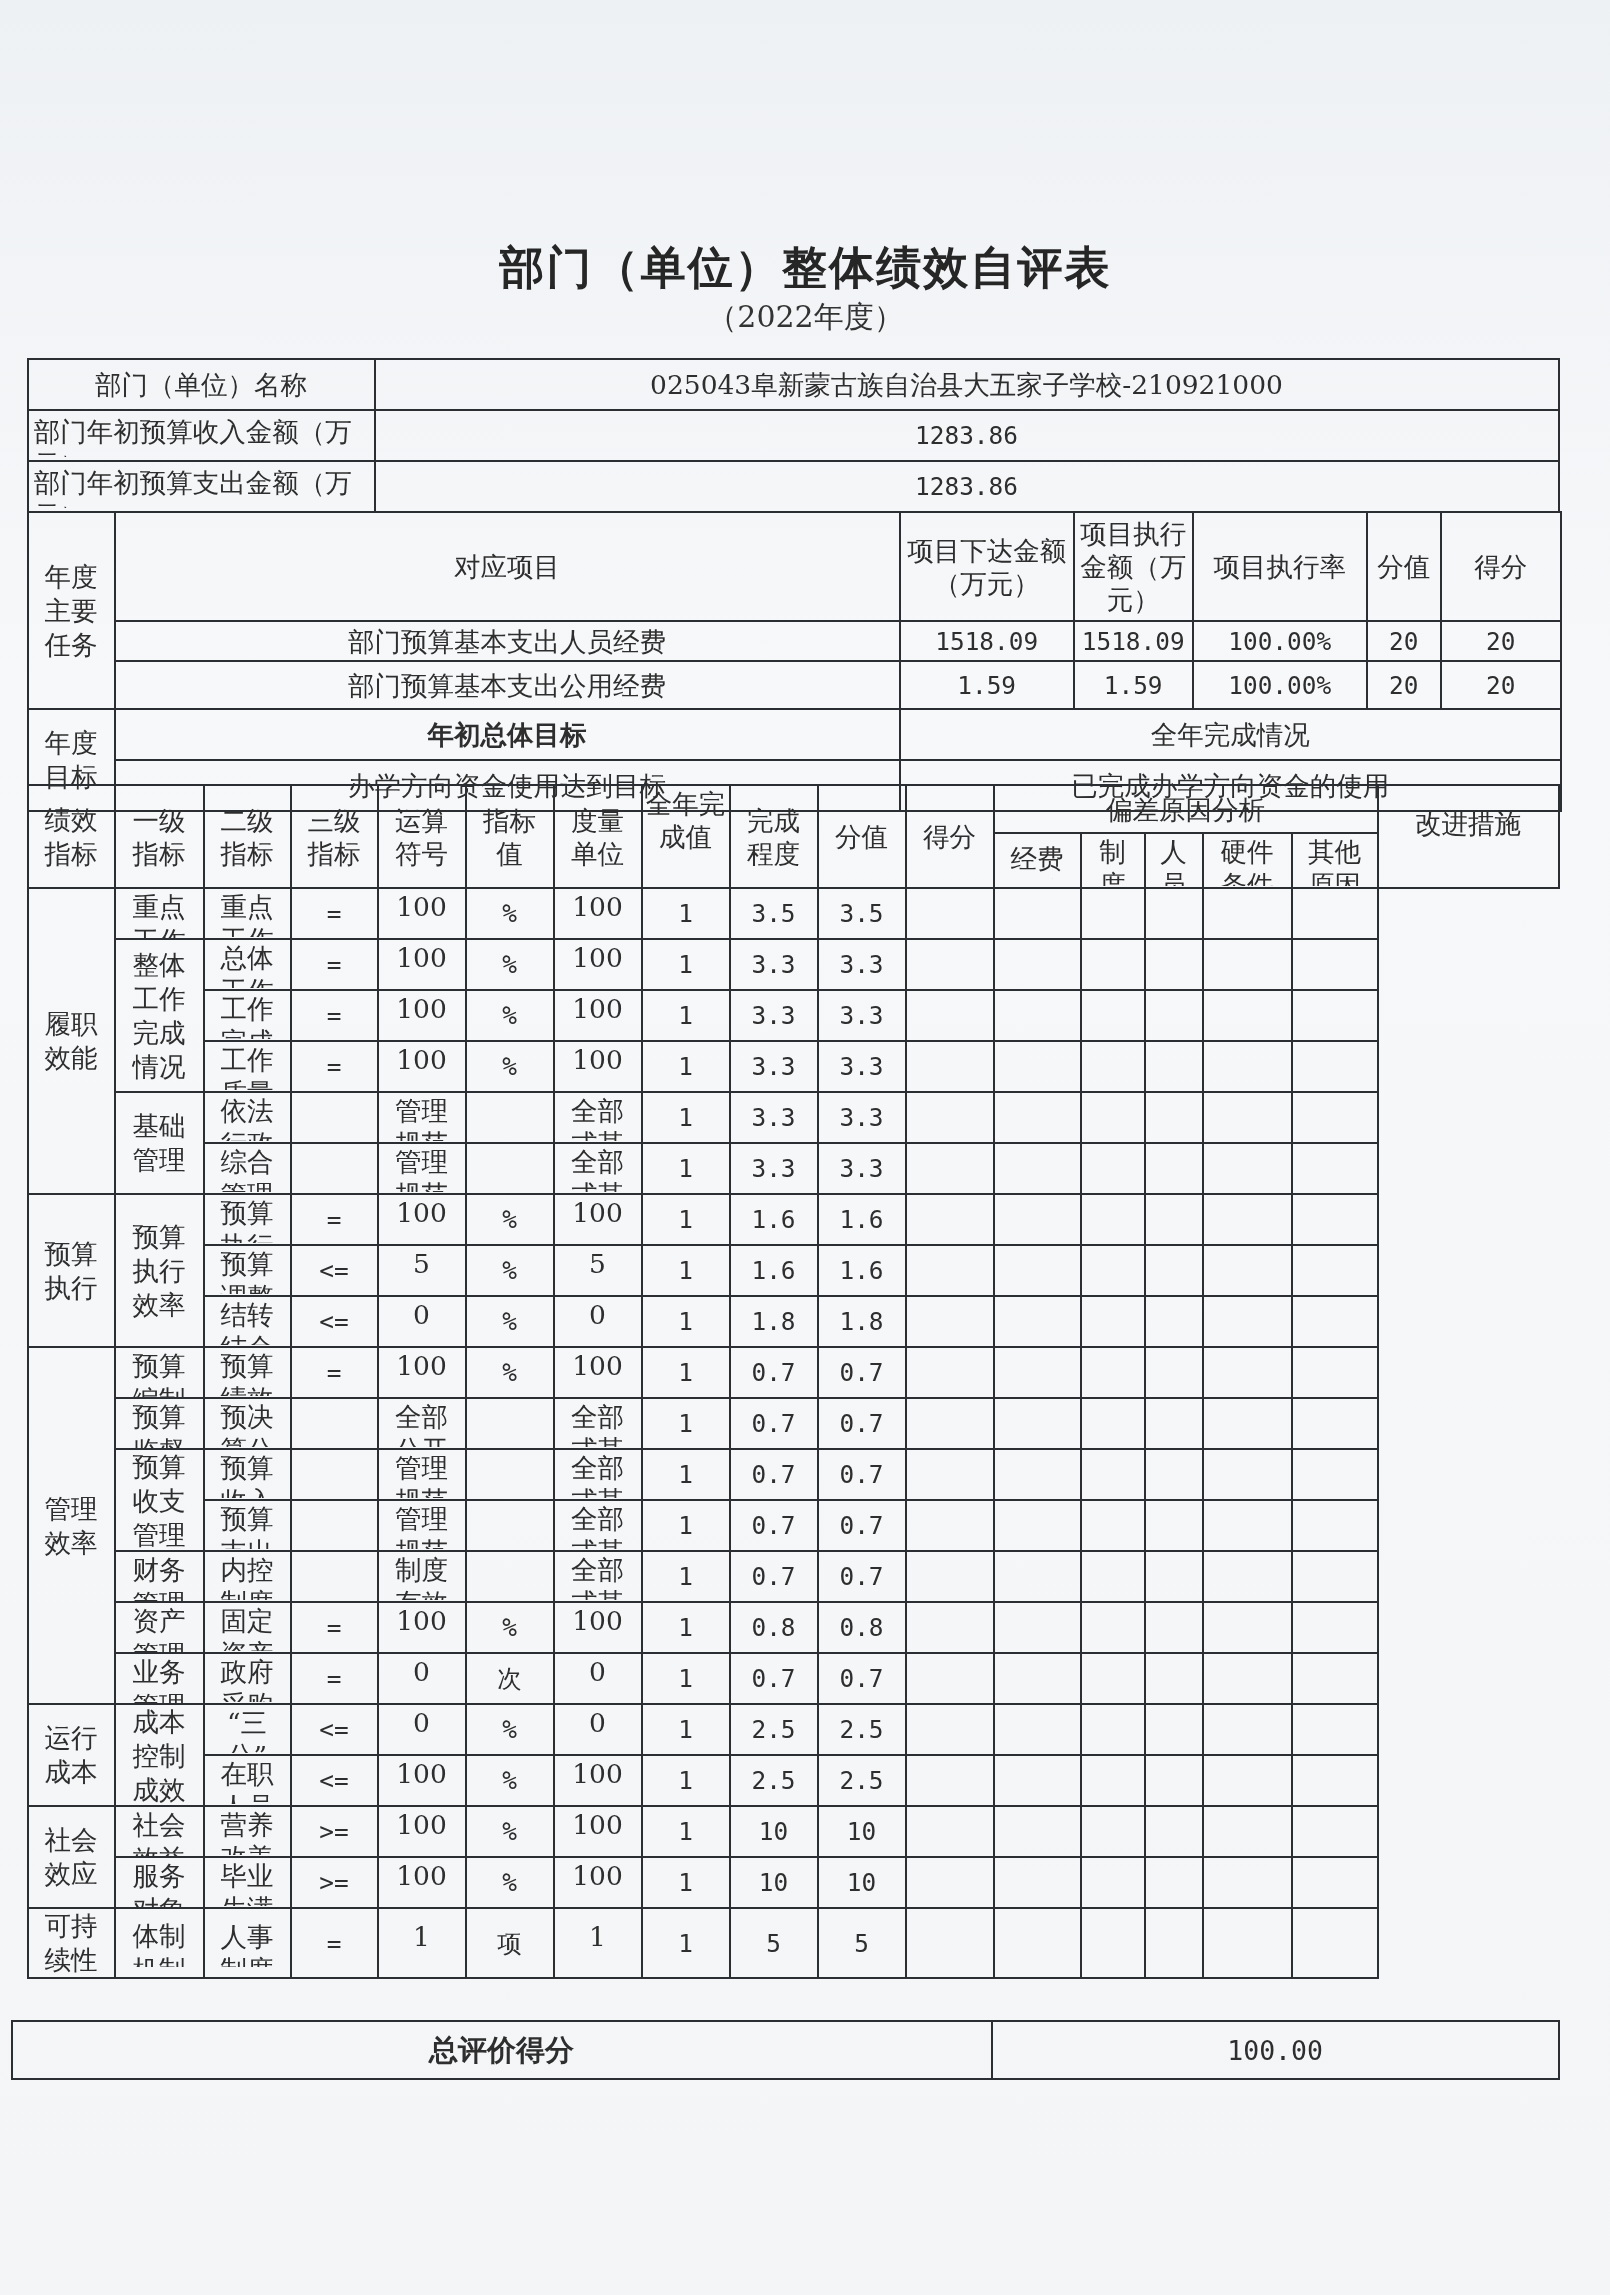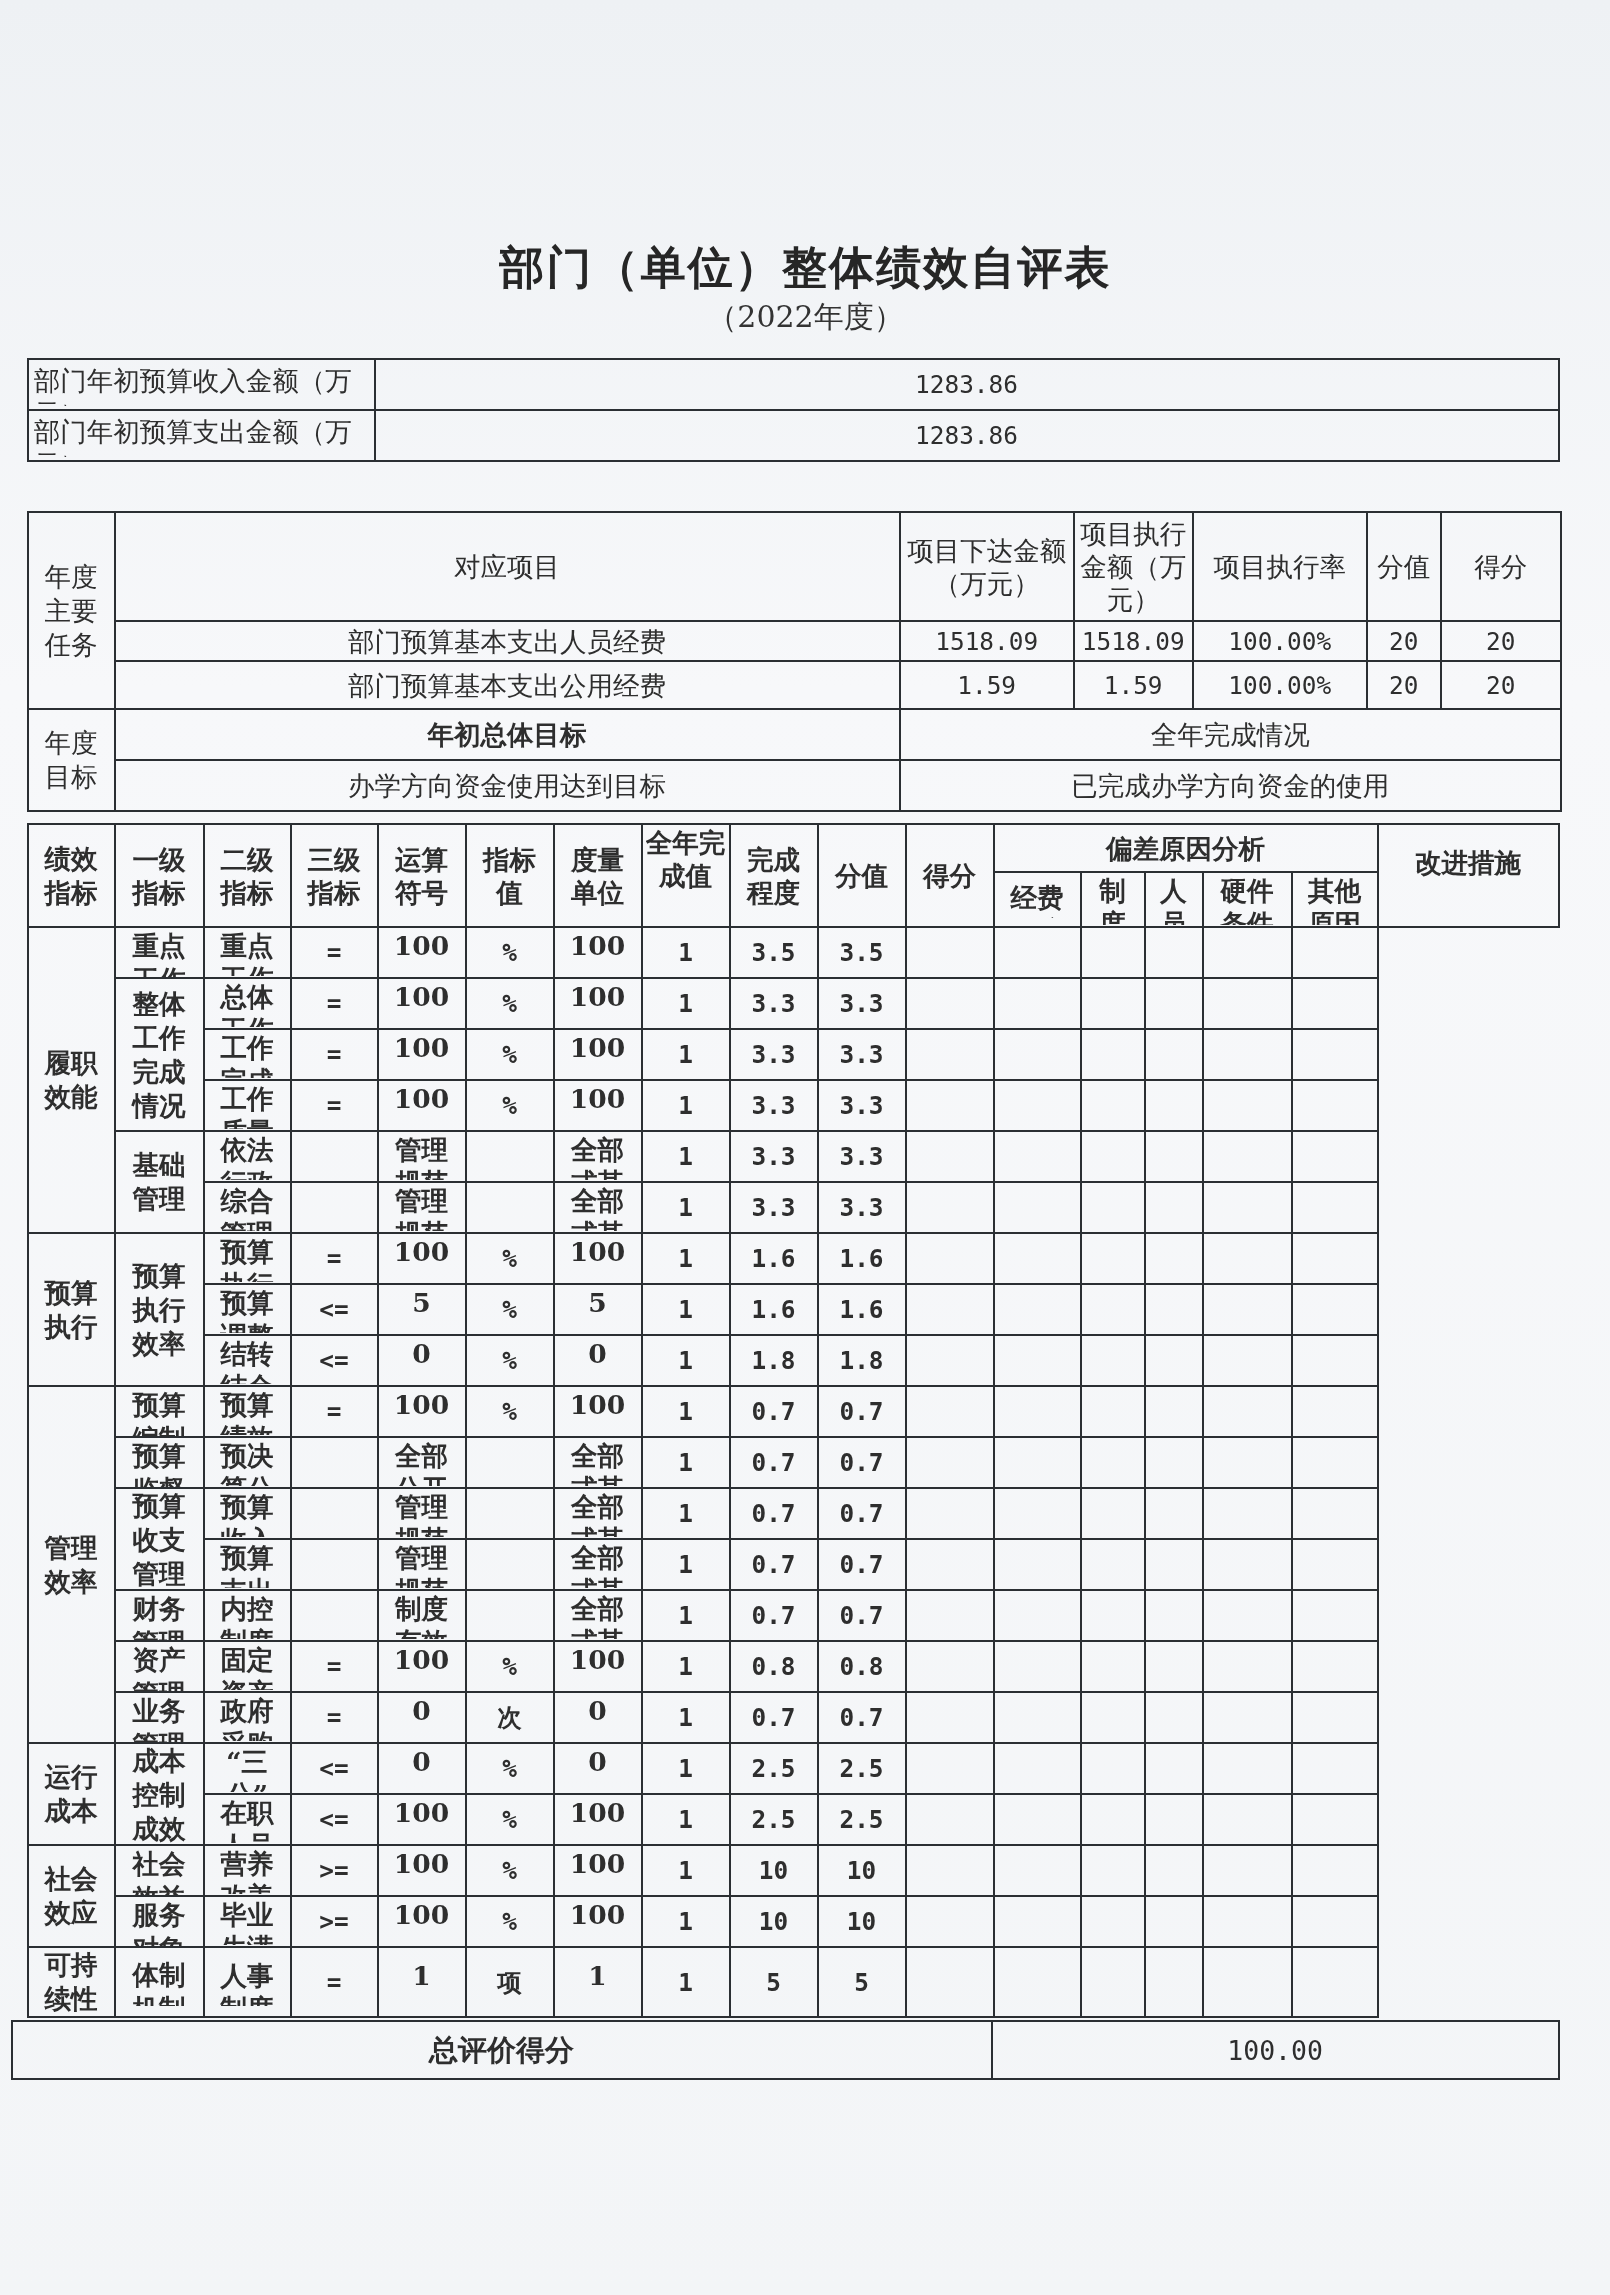--- a/index.html
+++ b/index.html
@@ -11,37 +11,41 @@
          font-size:45px;font-weight:bold;letter-spacing:2.1px;color:#262626;}
   .subtitle{position:absolute;left:0;width:1611px;text-align:center;top:297px;
          font-size:30px;color:#333;}
   table{position:absolute;border-collapse:collapse;table-layout:fixed;}
   td{border:2.1px solid #2b2f33;text-align:center;vertical-align:middle;padding:0;
      font-size:26.5px;line-height:33px;overflow:hidden;color:#2e2e2e;}
   .clip{display:block;overflow:hidden;}
   .vert{line-height:34px;}
   #top{left:26.5px;top:358px;width:1533px;}
   #main{left:26.5px;top:511px;width:1533px;}
-  #ind{left:26.5px;top:823px;width:1533px;font-weight:bold;}
+  #ind{left:26.5px;top:784px;width:1533px;}
   #total{left:10.6px;top:2020px;width:1549px;}
   .num{font-family:"DejaVu Sans Mono","Liberation Mono",monospace;font-size:24.4px;}
 </style>
 </head>
 <body>
 <div class="paper"></div>
 
 <div class="title">部门（单位）整体绩效自评表</div>
 <div class="subtitle">（2022年度）</div>
 
 <table id="top">
   <colgroup>
       <col style="width:347px">
       <col>
     </colgroup>
   <tbody>
+      <tr style="height:51px">
+    <td>部门（单位）名称</td>
+    <td>025043阜新蒙古族自治县大五家子学校-210921000</td>
+  </tr>
   <tr style="height:51px">
     <td>
           <span class="clip" style="height:42px;text-align:left;padding-left:5.3px">部门年初预算收入金额（万元）</span>
         </td>
     <td class="num">1283.86</td>
   </tr>
   <tr style="height:51px">
     <td>
           <span class="clip" style="height:42px;text-align:left;padding-left:5.3px">部门年初预算支出金额（万元）</span>
         </td>

